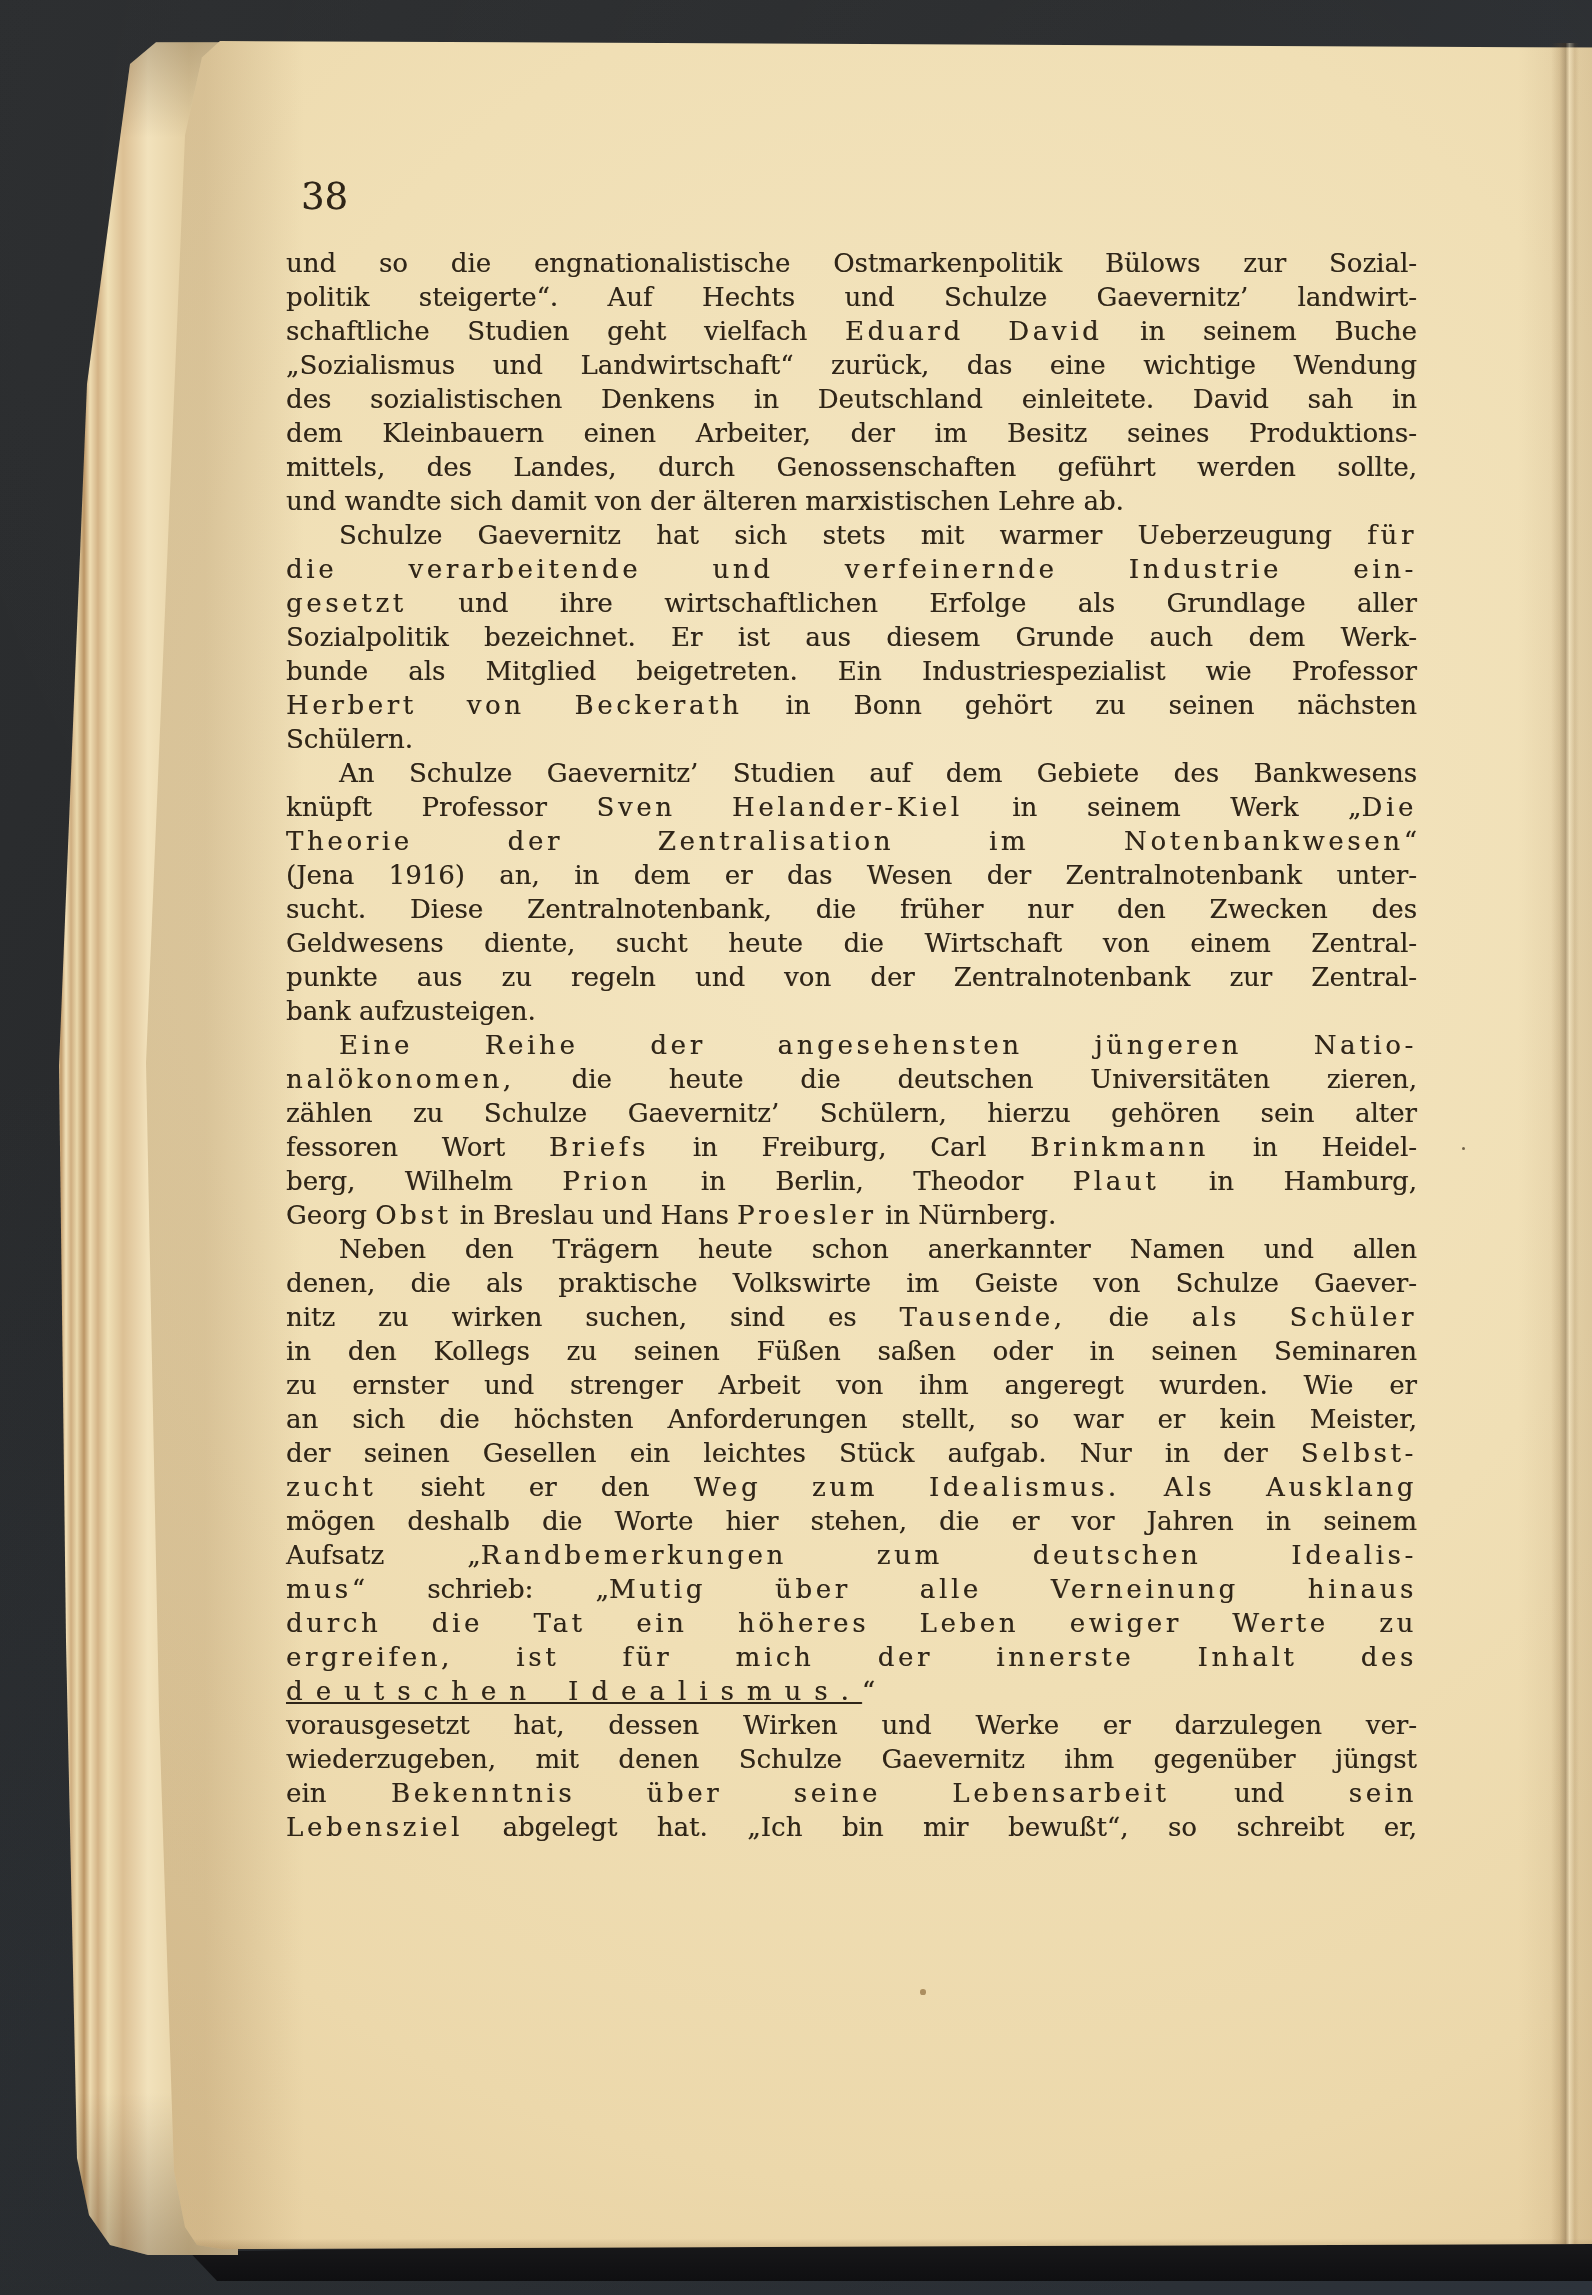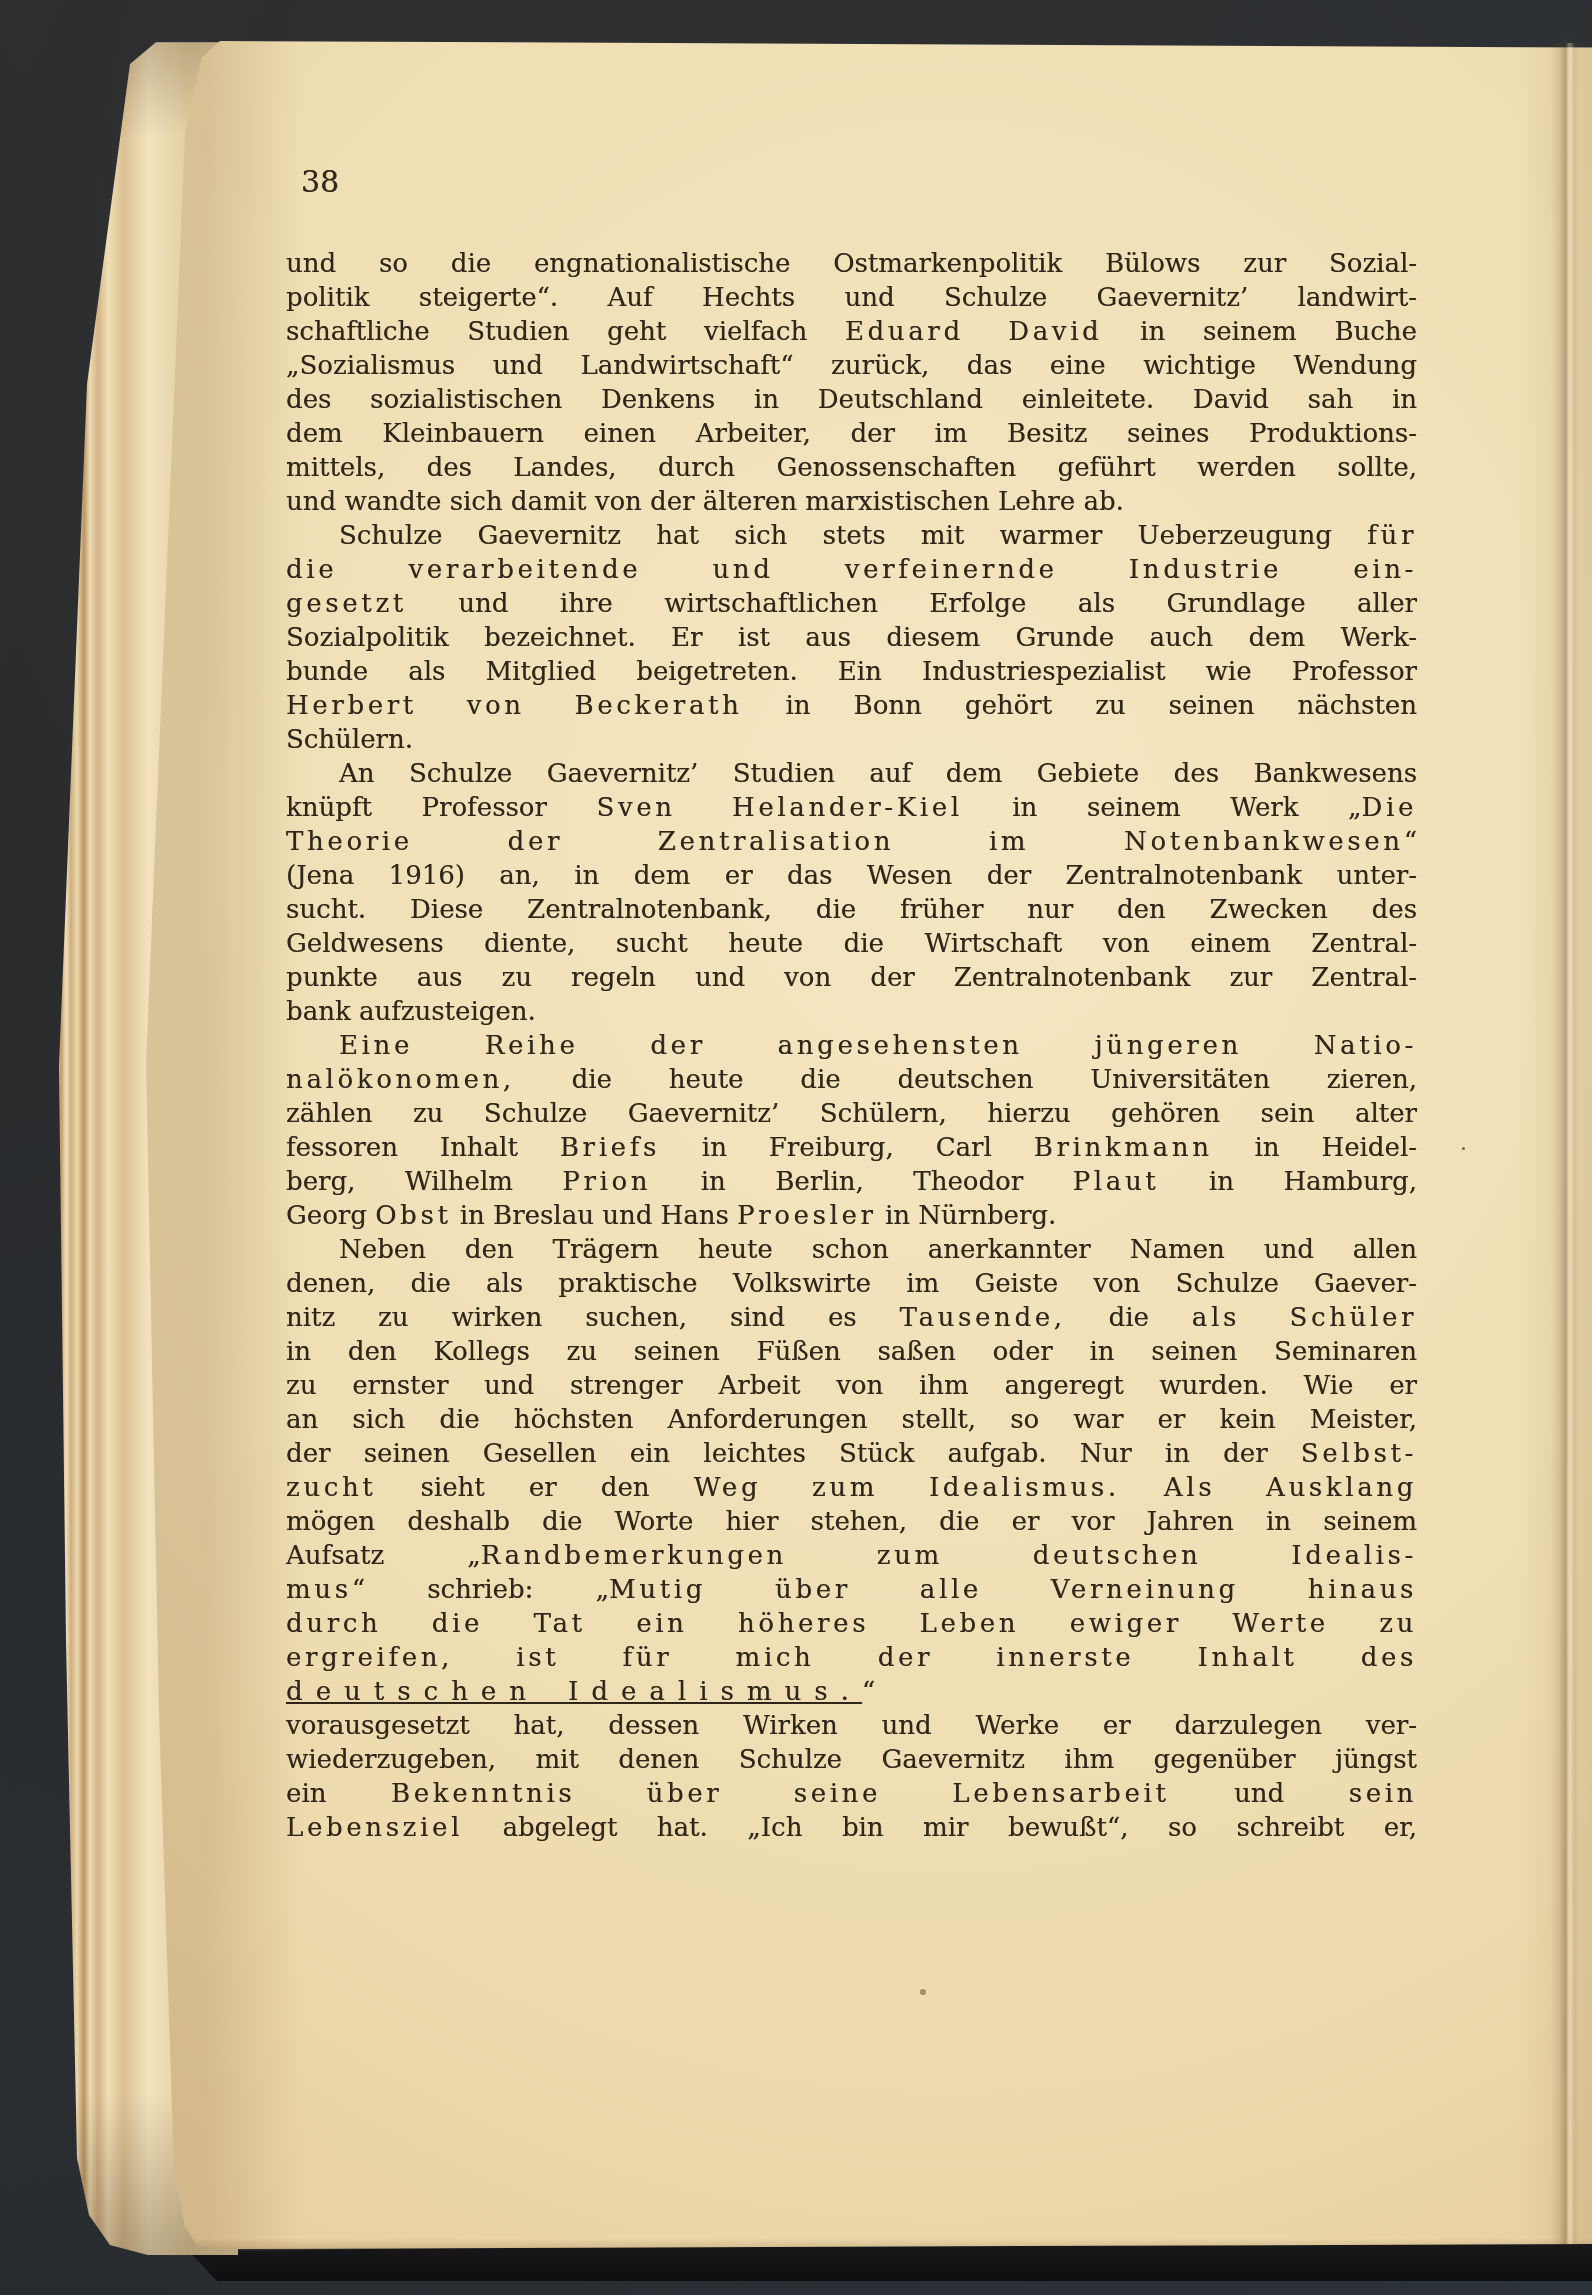--- a/index.html
+++ b/index.html
@@ -39,21 +39,21 @@
       linear-gradient(180deg,rgba(92,58,22,.45) 0px,rgba(92,58,22,0) 5px),
       linear-gradient(0deg,rgba(100,64,26,.22) 0px,rgba(100,64,26,0) 11.5px),
       linear-gradient(90deg,rgba(125,85,40,.20) 82px,rgba(125,85,40,0) 181px),
       linear-gradient(270deg,rgba(120,80,38,.16) 0px,rgba(120,80,38,0) 74px),
       radial-gradient(115% 85% at 56% 36%,#f4e6c2 0%,#f0dfb5 46%,#ecd8ab 72%,#e3c999 100%);
     clip-path:polygon(97px 5px,79px 21.4px,62px 99px,23px 1027px,36px 1675px,51px 2135px,62px 2191px,74px 2209px,99px 2213px,1469px 2208px,1469px 11.5px);
   }
   .page-crease{position:absolute;left:1551px;top:43px;width:28px;height:2201px;
     background:linear-gradient(90deg,rgba(0,0,0,0) 0%,rgba(121,85,41,.14) 30%,rgba(74,48,20,.30) 52%,rgba(250,238,206,.40) 66%,rgba(121,85,41,.12) 85%,rgba(0,0,0,0) 100%);
   }
-  .page-number{position:absolute;left:301px;top:165px;font-size:30px;line-height:33px;color:var(--ink);
+  .page-number{position:absolute;left:301px;top:180px;font-size:37px;line-height:33px;color:var(--ink);
     text-shadow:0.3px 0 0 rgba(46,37,24,.55);}
   .text-block{position:absolute;left:286px;top:246px;width:1131px;color:var(--ink);
     font-size:26px;line-height:34px;text-shadow:0.3px 0 0 rgba(46,37,24,.5);}
   .line{text-align:justify;text-align-last:left;min-height:34px;}
   .line.j{text-align-last:justify;}
   .line.ind{text-indent:53px;}
   .sp{letter-spacing:.14em;word-spacing:.12em;}
   .line.wide .sp{letter-spacing:.5em;word-spacing:.3em;text-decoration:underline;}
   .speck{position:absolute;border-radius:50%;}
   .speck.s1{left:920px;top:1989px;width:5.7px;height:5.7px;background:rgba(128,92,44,.6);}
@@ -92,21 +92,21 @@
     <div class="line j"><span class="rg">knüpft Professor </span><span class="sp">Sven Helander-Kiel</span><span class="rg"> in seinem Werk „</span><span class="sp">Die</span></div>
     <div class="line j"><span class="sp">Theorie der Zentralisation im Notenbankwesen</span><span class="rg">“</span></div>
     <div class="line j"><span class="rg">(Jena 1916) an, in dem er das Wesen der Zentralnotenbank unter-</span></div>
     <div class="line j"><span class="rg">sucht. Diese Zentralnotenbank, die früher nur den Zwecken des</span></div>
     <div class="line j"><span class="rg">Geldwesens diente, sucht heute die Wirtschaft von einem Zentral-</span></div>
     <div class="line j"><span class="rg">punkte aus zu regeln und von der Zentralnotenbank zur Zentral-</span></div>
     <div class="line"><span class="rg">bank aufzusteigen.</span></div>
     <div class="line j ind"><span class="sp">Eine Reihe der angesehensten jüngeren Natio-</span></div>
     <div class="line j"><span class="sp">nalökonomen,</span><span class="rg"> die heute die deutschen Universitäten zieren,</span></div>
     <div class="line j"><span class="rg">zählen zu Schulze Gaevernitz’ Schülern, hierzu gehören sein alter</span></div>
-    <div class="line j"><span class="rg">fessoren Inhalt </span><span class="sp">Briefs</span><span class="rg"> in Freiburg, Carl </span><span class="sp">Brinkmann</span><span class="rg"> in Heidel-</span></div>
+    <div class="line j"><span class="rg">fessoren Wort </span><span class="sp">Briefs</span><span class="rg"> in Freiburg, Carl </span><span class="sp">Brinkmann</span><span class="rg"> in Heidel-</span></div>
     <div class="line j"><span class="rg">berg, Wilhelm </span><span class="sp">Prion</span><span class="rg"> in Berlin, Theodor </span><span class="sp">Plaut</span><span class="rg"> in Hamburg,</span></div>
     <div class="line"><span class="rg">Georg </span><span class="sp">Obst</span><span class="rg"> in Breslau und Hans </span><span class="sp">Proesler</span><span class="rg"> in Nürnberg.</span></div>
     <div class="line j ind"><span class="rg">Neben den Trägern heute schon anerkannter Namen und allen</span></div>
     <div class="line j"><span class="rg">denen, die als praktische Volkswirte im Geiste von Schulze Gaever-</span></div>
     <div class="line j"><span class="rg">nitz zu wirken suchen, sind es </span><span class="sp">Tausende,</span><span class="rg"> die </span><span class="sp">als Schüler</span></div>
     <div class="line j"><span class="rg">in den Kollegs zu seinen Füßen saßen oder in seinen Seminaren</span></div>
     <div class="line j"><span class="rg">zu ernster und strenger Arbeit von ihm angeregt wurden. Wie er</span></div>
     <div class="line j"><span class="rg">an sich die höchsten Anforderungen stellt, so war er kein Meister,</span></div>
     <div class="line j"><span class="rg">der seinen Gesellen ein leichtes Stück aufgab. Nur in der </span><span class="sp">Selbst-</span></div>
     <div class="line j"><span class="sp">zucht</span><span class="rg"> sieht er den </span><span class="sp">Weg zum Idealismus.</span><span class="rg"> </span><span class="sp">Als Ausklang</span></div>

